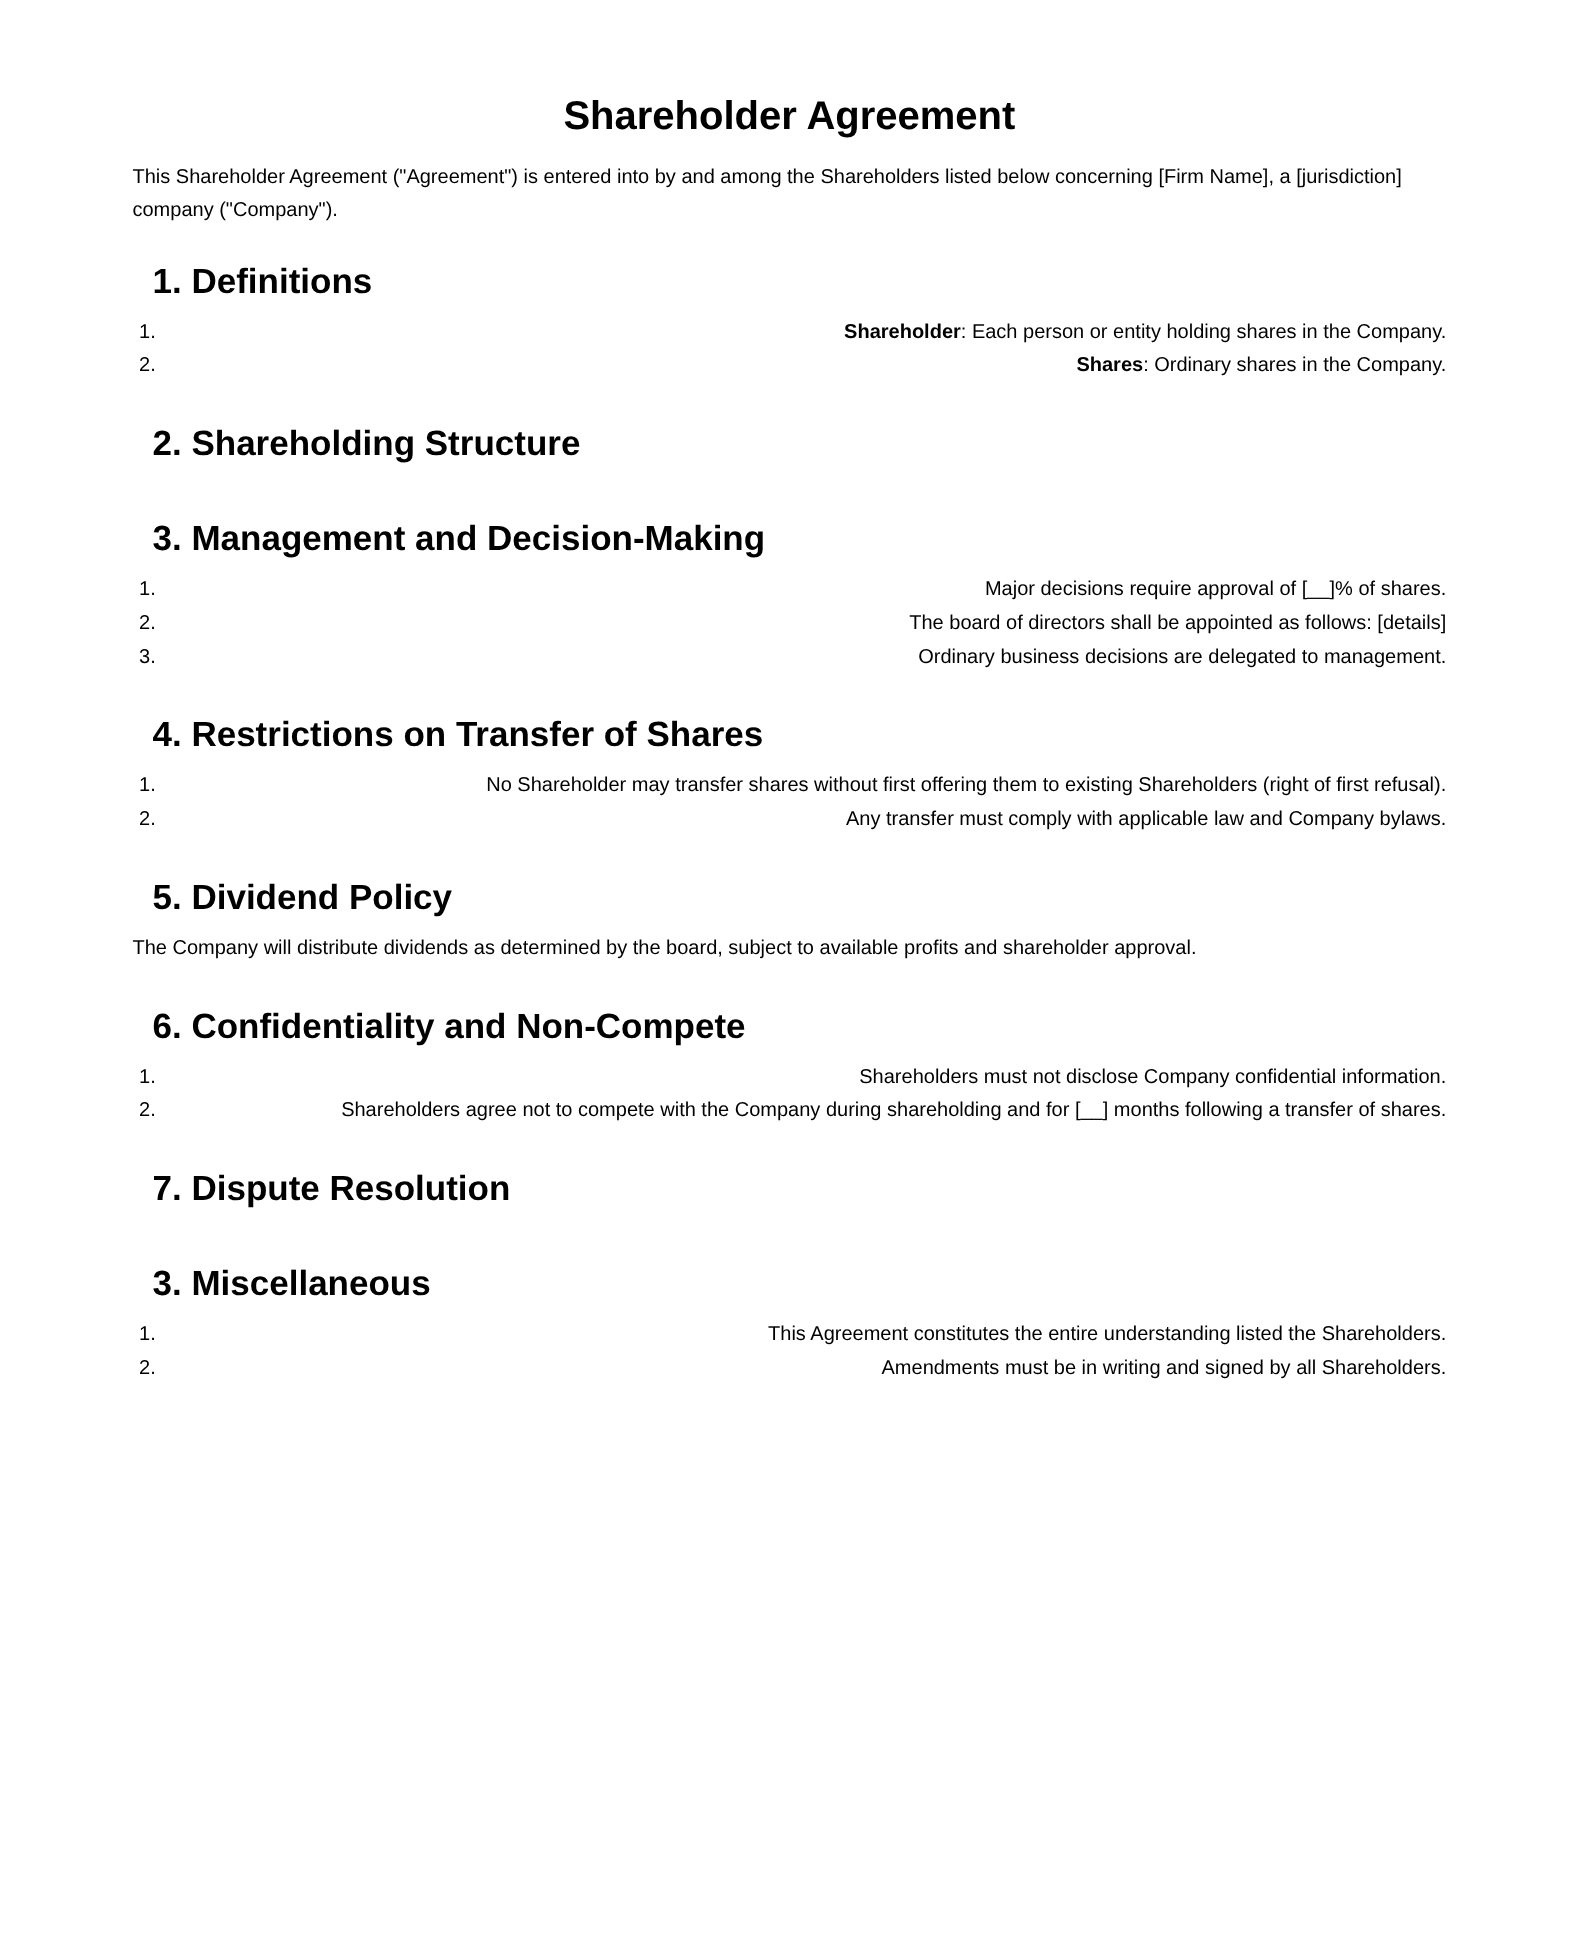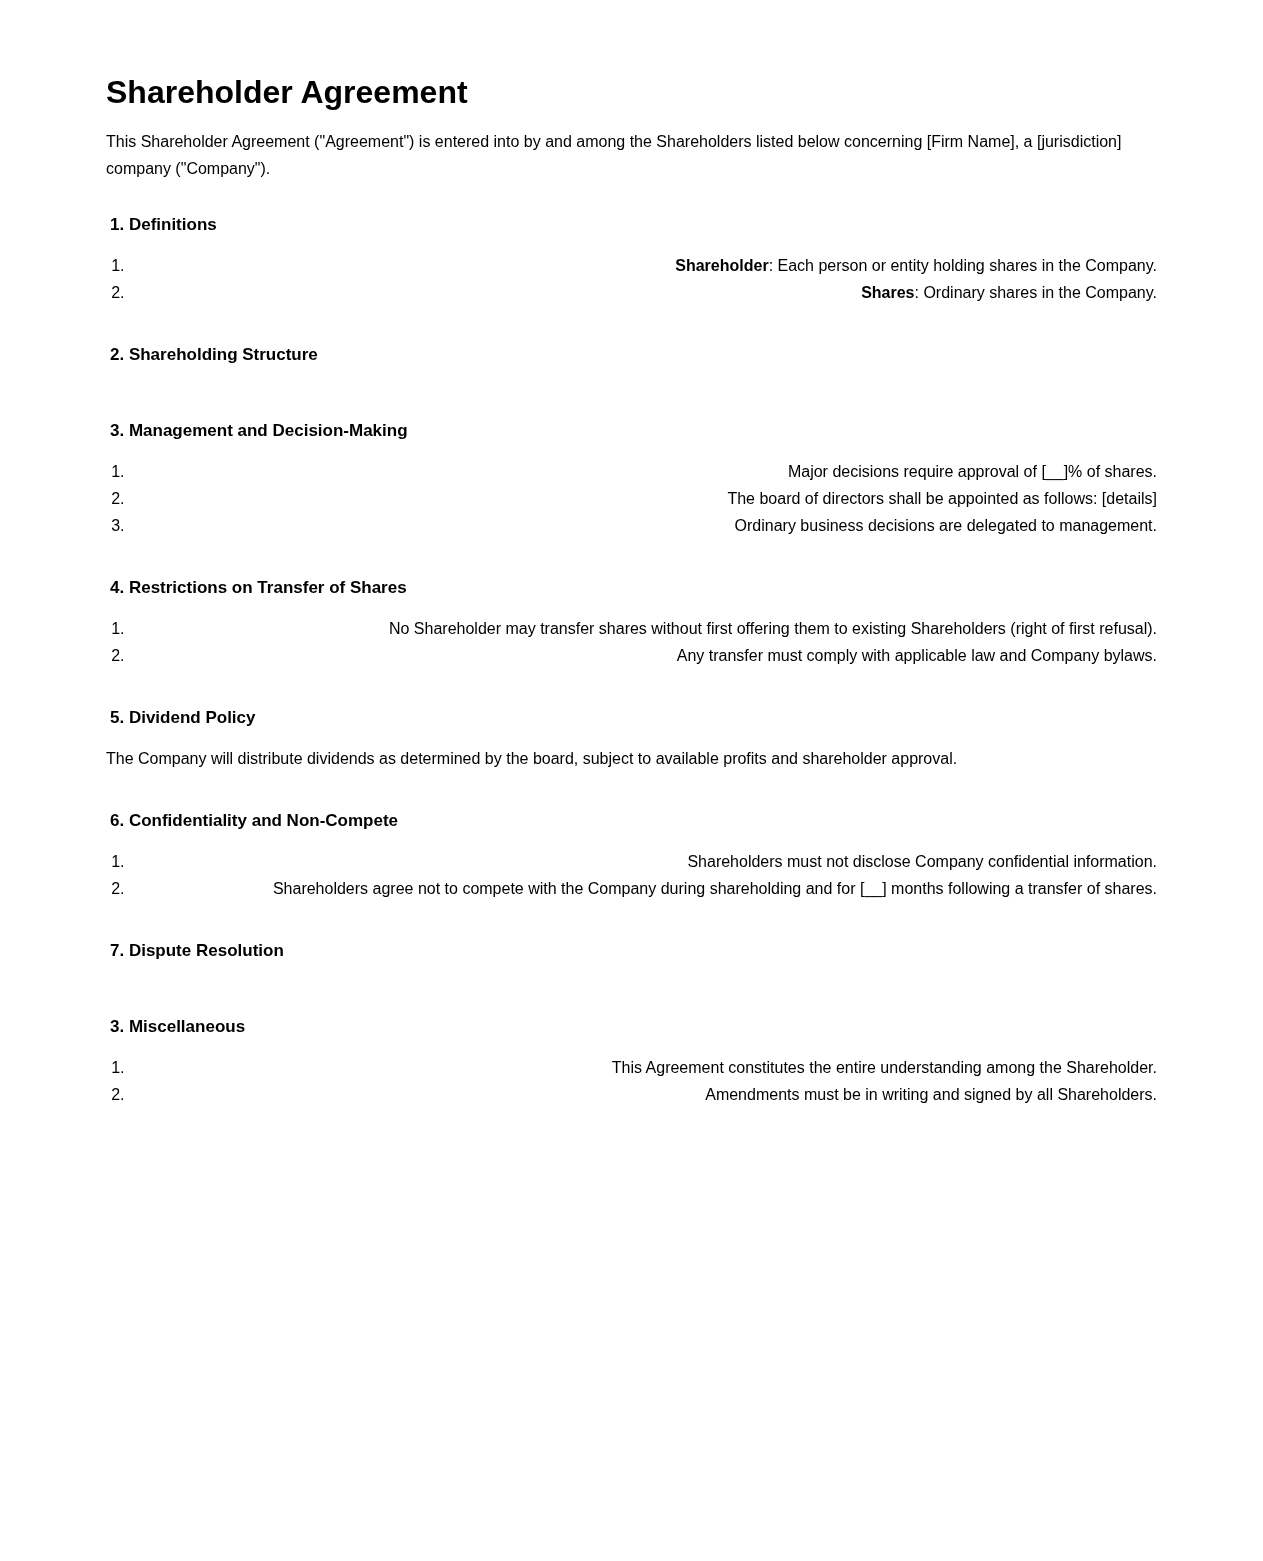--- a/index.html
+++ b/index.html
@@ -15,26 +15,27 @@
       position: relative;
       padding: 72px 106px 0 106px;
       box-sizing: border-box;
       width: 1263px;
     }
     h1 {
       font-size: 32px;
       line-height: 40px;
       font-weight: bold;
       margin: 0 0 16px 0;
+      text-align: center;
     }
     h2 {
-      font-size: 17px;
+      font-size: 28px;
       line-height: 26px;
       font-weight: bold;
-      margin: 0 0 14px 4px;
+      margin: 0 0 14px 16px;
     }
     p {
       margin: 0;
     }
     .intro { margin-bottom: 30px; }
     section { margin-bottom: 0; }
     ol, ul {
       margin: 0;
       padding-left: 23px;
       text-align: right;
@@ -99,17 +100,17 @@
   <div class="gap" style="height:36px"></div>
 
   <section>
     <h2>7. Dispute Resolution</h2>
   </section>
   <div class="gap" style="height:36px"></div>
 
   <section>
     <h2>3. Miscellaneous</h2>
     <ol>
-      <li>This Agreement constitutes the entire understanding among the Shareholder.</li>
+      <li>This Agreement constitutes the entire understanding listed the Shareholders.</li>
       <li>Amendments must be in writing and signed by all Shareholders.</li>
     </ol>
   </section>
 </div>
 
 </body></html>

